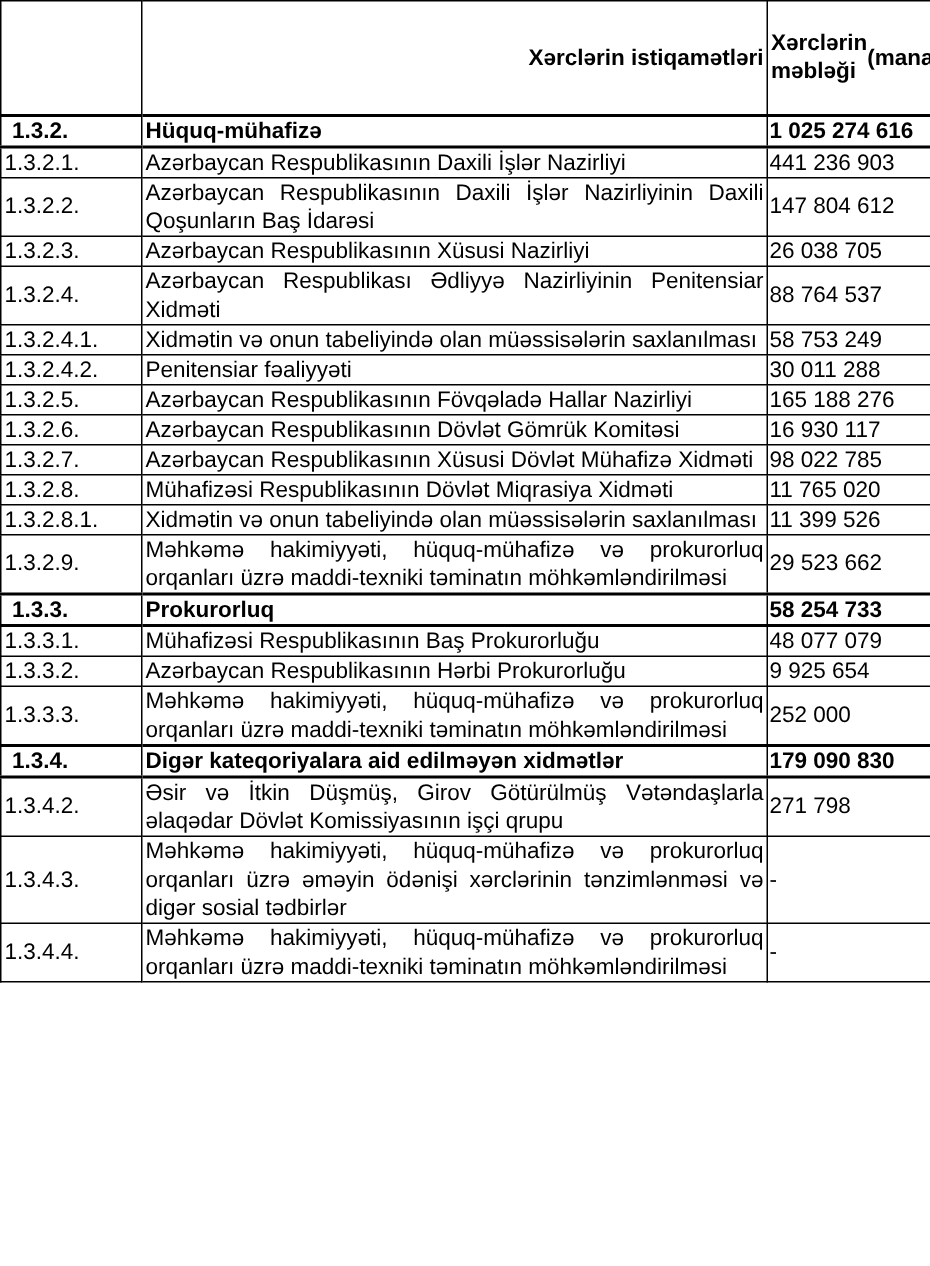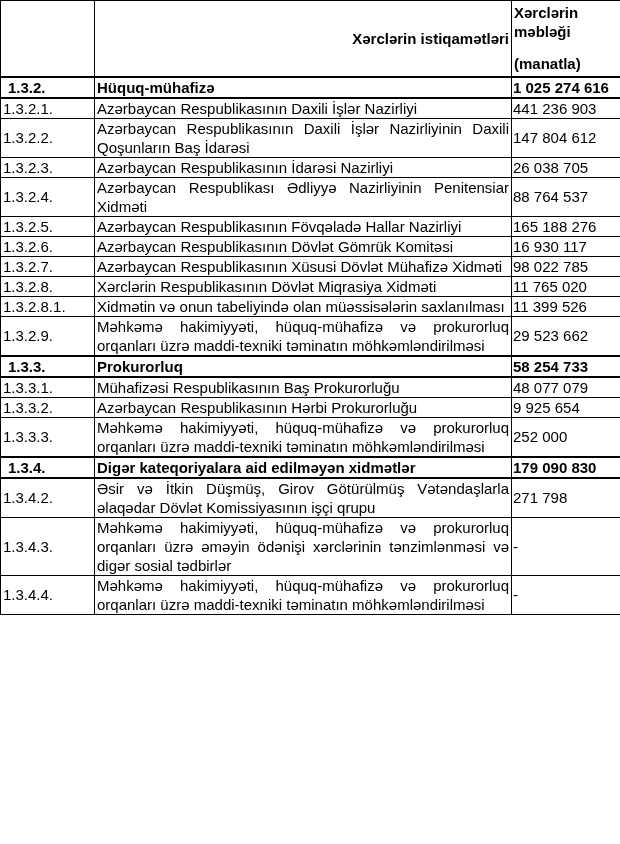--- a/index.html
+++ b/index.html
@@ -33,23 +33,24 @@
   thead th {
     height: 76px;
     font-weight: bold;
     text-align: left;
     border-bottom: 2px solid #000000;
   }
   th.name-header { vertical-align: middle; text-align: right; }
   th.amount-header { vertical-align: top; padding: 2px 2px 2px 2px; }
   .amount-header-inner {
     display: flex;
-    flex-direction: column;
+    flex-direction: row;
     justify-content: space-between;
     height: 70px;
+    align-items: center;
   }
 
   
   td.code-cell   { vertical-align: middle; white-space: nowrap; }
   td.name-cell   { text-align: justify; }
   td.amount-cell { vertical-align: middle; padding: 0 1px; white-space: nowrap; }
 
   
   tr.section td {
     font-weight: bold;
@@ -91,46 +92,56 @@
         <td class="name-cell">Azərbaycan Respublikasının Daxili İşlər Nazirliyi</td>
         <td class="amount-cell">441 236 903</td>
       </tr>
       <tr>
         <td class="code-cell">1.3.2.2.</td>
         <td class="name-cell">Azərbaycan Respublikasının Daxili İşlər Nazirliyinin Daxili Qoşunların Baş İdarəsi</td>
         <td class="amount-cell">147 804 612</td>
       </tr>
       <tr>
         <td class="code-cell">1.3.2.3.</td>
-        <td class="name-cell">Azərbaycan Respublikasının İdarəsi Nazirliyi</td>
+        <td class="name-cell">Azərbaycan Respublikasının Xüsusi Nazirliyi</td>
         <td class="amount-cell">26 038 705</td>
       </tr>
       <tr>
         <td class="code-cell">1.3.2.4.</td>
         <td class="name-cell">Azərbaycan Respublikası Ədliyyə Nazirliyinin Penitensiar Xidməti</td>
         <td class="amount-cell">88 764 537</td>
+      </tr>
+      <tr>
+        <td class="code-cell">1.3.2.4.1.</td>
+        <td class="name-cell">Xidmətin və onun tabeliyində olan müəssisələrin saxlanılması</td>
+        <td class="amount-cell">58 753 249</td>
+      </tr>
+      <tr>
+        <td class="code-cell">1.3.2.4.2.</td>
+        <td class="name-cell">Penitensiar fəaliyyəti</td>
+        <td class="amount-cell">30 011 288</td>
       </tr>
       <tr>
         <td class="code-cell">1.3.2.5.</td>
         <td class="name-cell">Azərbaycan Respublikasının Fövqəladə Hallar Nazirliyi</td>
         <td class="amount-cell">165 188 276</td>
       </tr>
       <tr>
         <td class="code-cell">1.3.2.6.</td>
         <td class="name-cell">Azərbaycan Respublikasının Dövlət Gömrük Komitəsi</td>
         <td class="amount-cell">16 930 117</td>
       </tr>
       <tr>
         <td class="code-cell">1.3.2.7.</td>
         <td class="name-cell">Azərbaycan Respublikasının Xüsusi Dövlət Mühafizə Xidməti</td>
         <td class="amount-cell">98 022 785</td>
       </tr>
       <tr>
         <td class="code-cell">1.3.2.8.</td>
-        <td class="name-cell">Xərclərin Respublikasının Dövlət Miqrasiya Xidməti</td>
+        <td class="name-cell">Mühafizəsi Respublikasının Dövlət Miqrasiya Xidməti</td>
         <td class="amount-cell">11 765 020</td>
       </tr>
       <tr>
         <td class="code-cell">1.3.2.8.1.</td>
         <td class="name-cell">Xidmətin və onun tabeliyində olan müəssisələrin saxlanılması</td>
         <td class="amount-cell">11 399 526</td>
       </tr>
       <tr>
         <td class="code-cell">1.3.2.9.</td>
         <td class="name-cell">Məhkəmə hakimiyyəti, hüquq-mühafizə və prokurorluq orqanları üzrə maddi-texniki təminatın möhkəmləndirilməsi</td>

